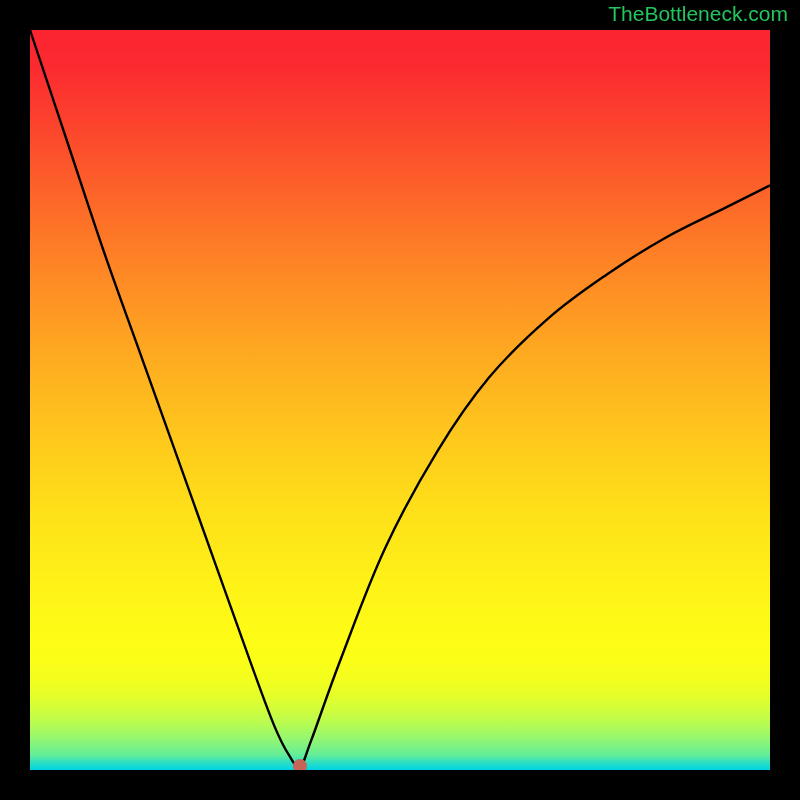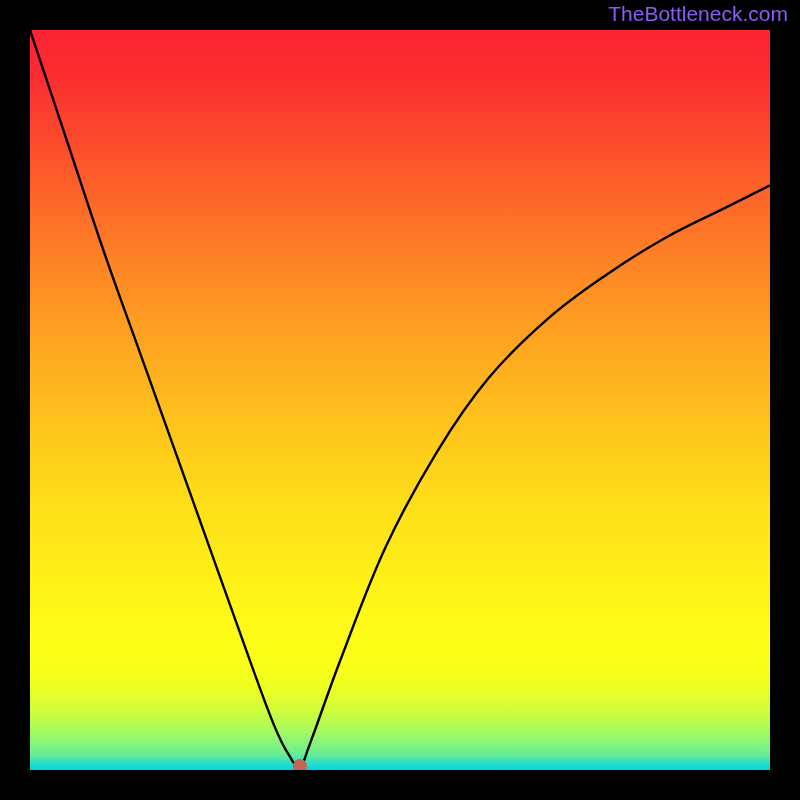--- a/index.html
+++ b/index.html
@@ -7,21 +7,21 @@
     width: 800px;
     height: 800px;
     background: #000;
     position: relative;
     font-family: Arial, sans-serif;
   }
   .attribution {
     position: absolute;
     top: 2px;
     right: 12px;
-    color: #8b5cf6;
+    color: #22c55e;
     font-size: 21px;
     z-index: 10;
   }
   .plot-area {
     position: absolute;
     left: 30px;
     top: 30px;
     width: 740px;
     height: 740px;
     overflow: hidden;

